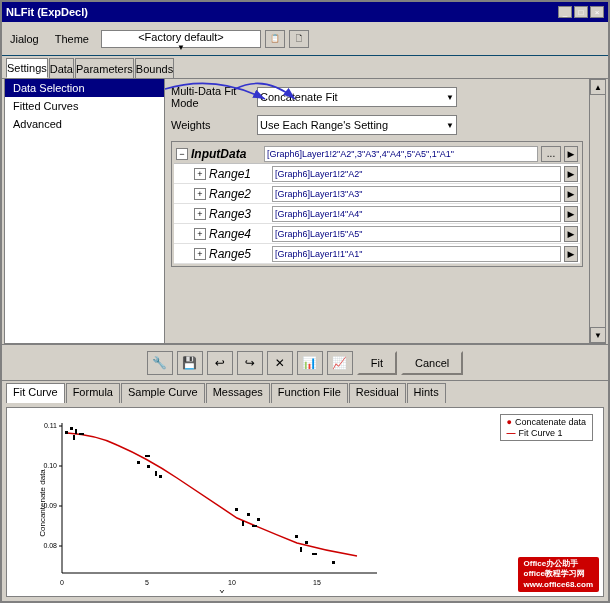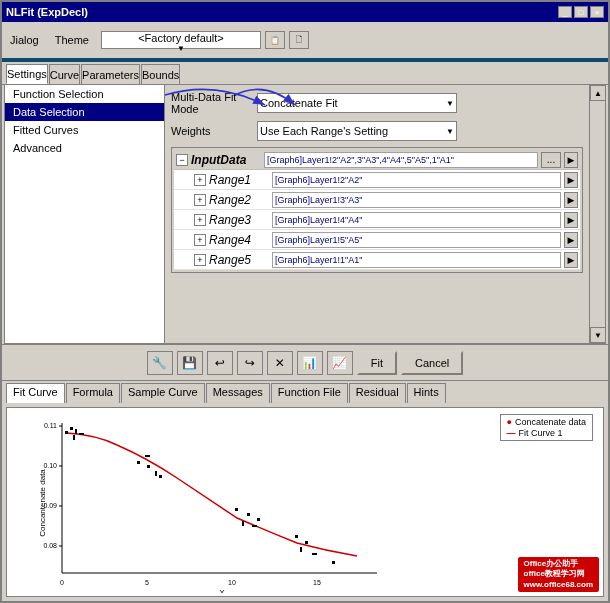--- a/index.html
+++ b/index.html
@@ -43,26 +43,26 @@
       background: #d4d0c8;
       border: 1px solid #808080;
       font-size: 8px;
       display: flex;
       align-items: center;
       justify-content: center;
       cursor: pointer;
     }
     .menu-bar {
       background: #d4d0c8;
-      border-bottom: 4px solid #0c4a6e;
+      border-bottom: 1px solid #0c4a6e;
       padding: 2px 4px;
       display: flex;
       align-items: center;
       gap: 8px;
-      height: 40px;
+      height: 34px;
       flex-shrink: 0;
     }
     .menu-item {
       font-size: 11px;
       cursor: pointer;
       padding: 1px 4px;
     }
     .theme-combo {
       display: flex;
       align-items: center;
@@ -351,21 +351,21 @@
       <div class="title-btn" style="width:20px;height:18px;">📋</div>
       <div class="title-btn" style="width:20px;height:18px;">🗋</div>
     </div>
   </div>
 
   <div class="tab-bar" style="border-bottom:1px solid #808080;">
     <div class="tab active">
         <span>Settings</span>
       </div>
     <div class="tab">
-        <span>Curve</span>
+        <span>Data</span>
       </div>
     <div class="tab">
         <span>Parameters</span>
       </div>
     <div class="tab">
         <span>Bounds</span>
       </div>
   </div>
 
   <div style="display:flex;flex:1;overflow:hidden;position:relative;border-left:1px solid #808080;border-right:1px solid #808080;border-bottom:1px solid #808080;margin:0 2px;background:white;">
@@ -374,21 +374,20 @@
       <defs>
         <marker id="arrowhead" markerWidth="8" markerHeight="6" refX="8" refY="3" orient="auto">
           <polygon points="0 0, 8 3, 0 6" fill="#3333cc"></polygon>
         </marker>
       </defs>
       <path d="M 30,10 Q 80,-5 130,20" stroke="#3333cc" stroke-width="1.5" fill="none" marker-end="url(#arrowhead)"></path>
       <path d="M 100,10 Q 130,-5 160,20" stroke="#3333cc" stroke-width="1.5" fill="none" marker-end="url(#arrowhead)"></path>
     </svg>
 
     <div class="left-panel">
-      <div class="left-panel-item"><span>Function Selection</span></div>
       <div class="left-panel-item selected"><span>Data Selection</span></div>
       <div class="left-panel-item"><span>Fitted Curves</span></div>
       <div class="left-panel-item"><span>Advanced</span></div>
     </div>
 
     <div class="right-panel">
 
       <div class="field-row">
         <span class="field-label">Multi-Data Fit Mode</span>
         <div class="field-combo" style="max-width:200px;">

